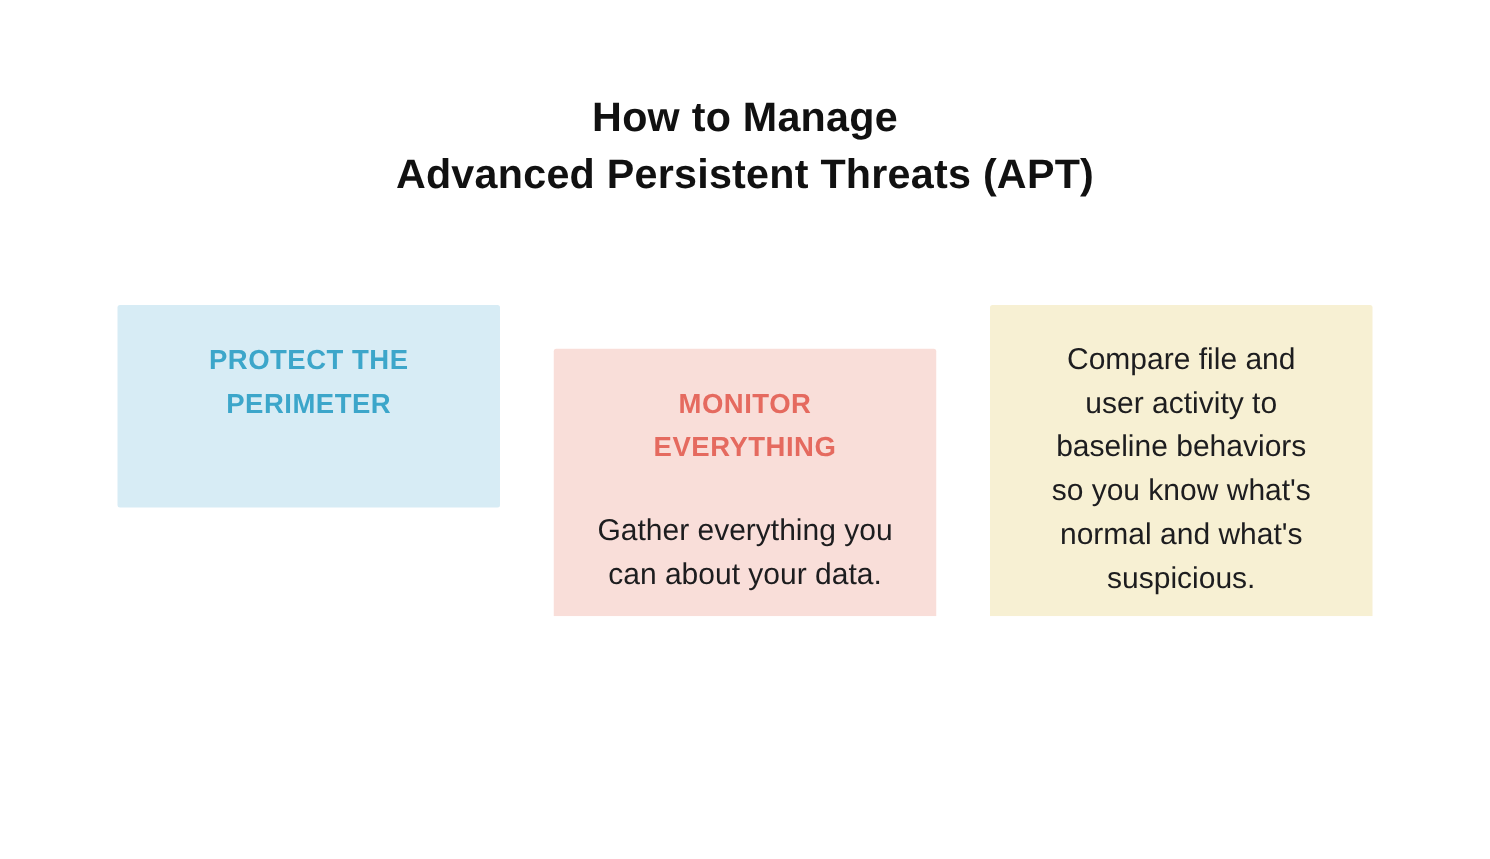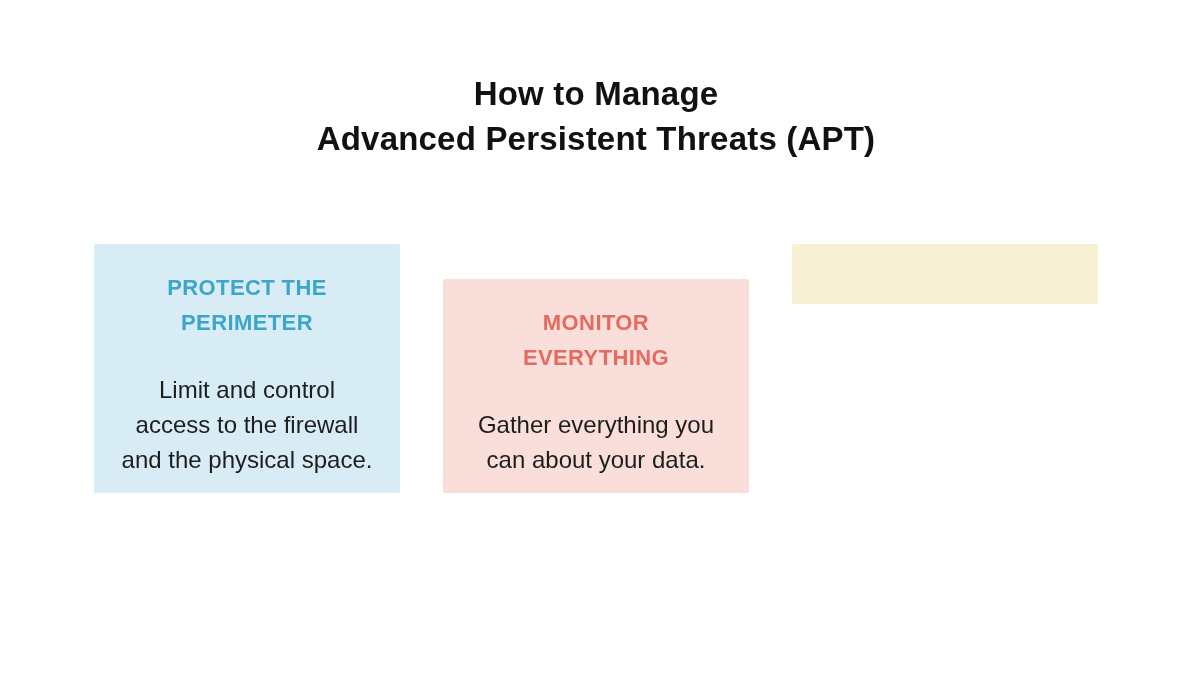--- a/index.html
+++ b/index.html
@@ -65,29 +65,32 @@
 <div class="page">
 
   <h1 class="title">How to Manage
 Advanced Persistent Threats (APT)</h1>
 
   <div class="cards">
 
     <section class="card" style="background: rgb(215, 236, 245);">
       <h2 class="card-heading" style="color: rgb(60, 166, 202);">PROTECT THE
 PERIMETER</h2>
-      <p class="card-body">Limit and control
-access to the firewall
-and the physical space.</p>
     </section>
 
     <section class="card" style="background: rgb(249, 222, 217); margin-top: 35px;">
       <h2 class="card-heading" style="color: rgb(229, 106, 95);">MONITOR
 EVERYTHING</h2>
       <p class="card-body">Gather everything you
 can about your data.</p>
     </section>
 
     <section class="card" style="background: rgb(247, 240, 211);">
+      <p class="card-body">Compare file and
+user activity to
+baseline behaviors
+so you know what's
+normal and what's
+suspicious.</p>
     </section>
 
   </div>
 </div>
 
 </body></html>

